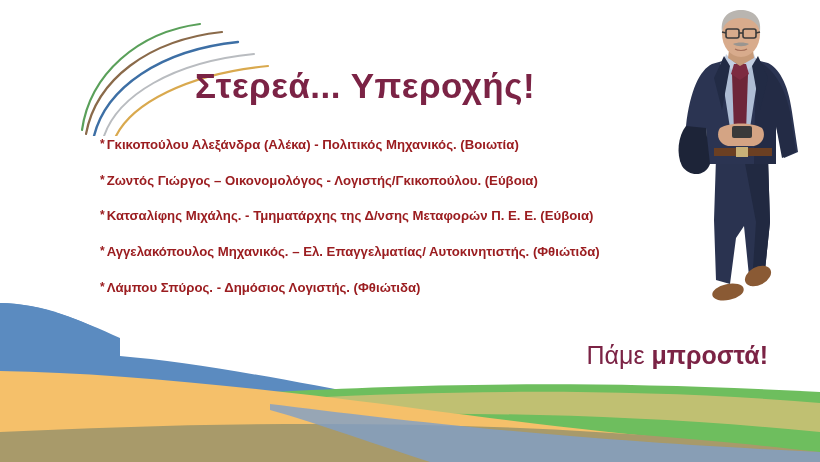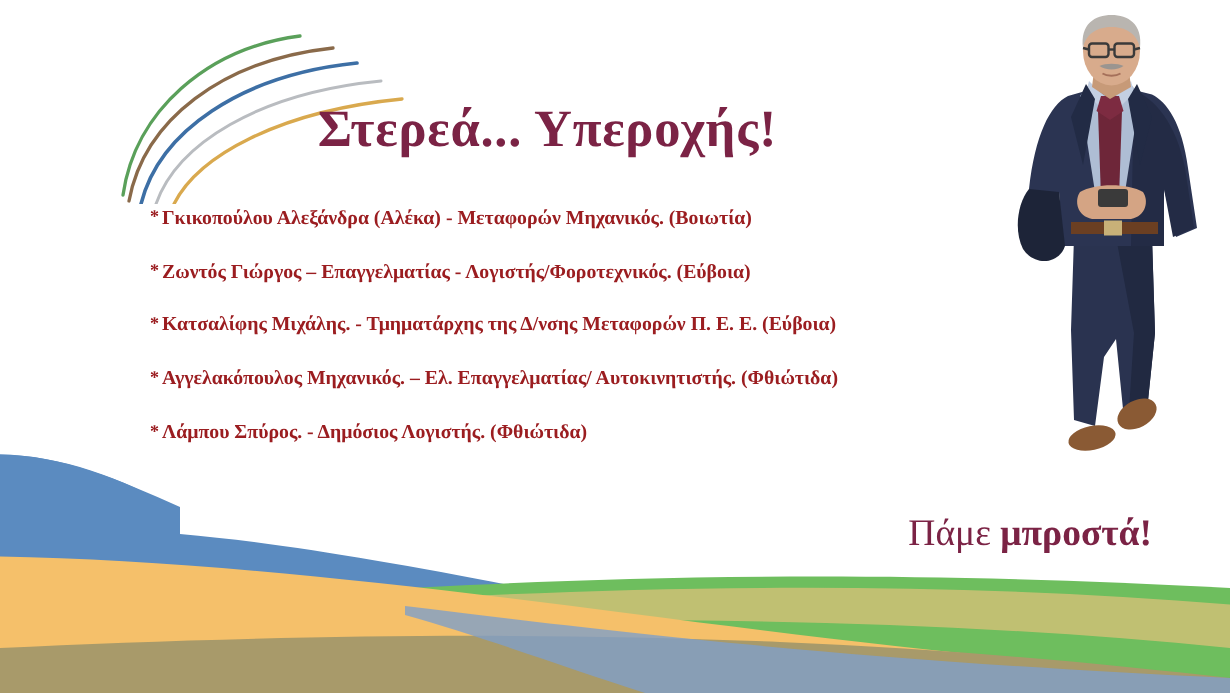--- a/index.html
+++ b/index.html
@@ -6,21 +6,21 @@
     margin: 0;
     padding: 0;
     background: #ffffff;
   }
   #poster {
     position: relative;
     width: 820px;
     height: 462px;
     background: #ffffff;
     overflow: hidden;
-    font-family: Liberation Serif, serif;
+    font-family: Liberation Sans, sans-serif;
   }
 
   
   .waves {
     position: absolute;
     left: 0;
     top: 0;
     width: 820px;
     height: 462px;
     pointer-events: none;
@@ -143,25 +143,25 @@
     </g>
   </svg>
 
   <div class="headline-block">
     <div class="headline">Στερεά... Υπεροχής!</div>
   </div>
 
   <div class="candidate-list">
 
     <div class="candidate-row">
-      <span class="bullet-star">*</span><span>Γκικοπούλου  Αλεξάνδρα (Αλέκα) - Μεταφορών Μηχανικός.  (Βοιωτία)</span>
-    </div>
-
-    <div class="candidate-row">
-      <span class="bullet-star">*</span><span>Ζωντός Γιώργος  – Επαγγελματίας - Λογιστής/Φοροτεχνικός.  (Εύβοια)</span>
+      <span class="bullet-star">*</span><span>Γκικοπούλου  Αλεξάνδρα (Αλέκα) - Πολιτικός Μηχανικός.  (Βοιωτία)</span>
+    </div>
+
+    <div class="candidate-row">
+      <span class="bullet-star">*</span><span>Ζωντός Γιώργος  – Οικονομολόγος - Λογιστής/Γκικοπούλου.  (Εύβοια)</span>
     </div>
 
     <div class="candidate-row">
       <span class="bullet-star">*</span><span>Κατσαλίφης Μιχάλης. - Τμηματάρχης της Δ/νσης Μεταφορών Π. Ε. Ε.  (Εύβοια)</span>
     </div>
 
     <div class="candidate-row">
       <span class="bullet-star">*</span><span>Αγγελακόπουλος Μηχανικός. – Ελ. Επαγγελματίας/ Αυτοκινητιστής.  (Φθιώτιδα)</span>
     </div>
 

